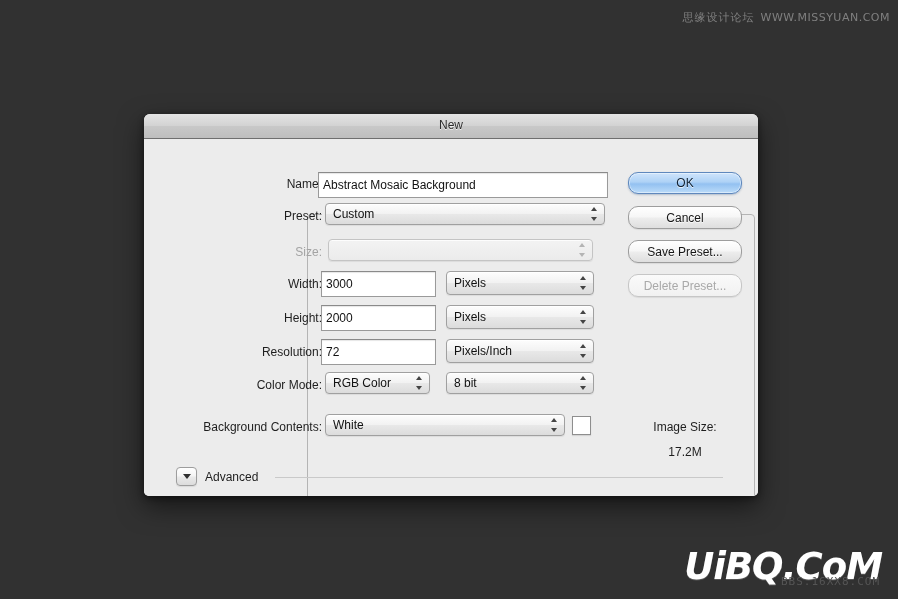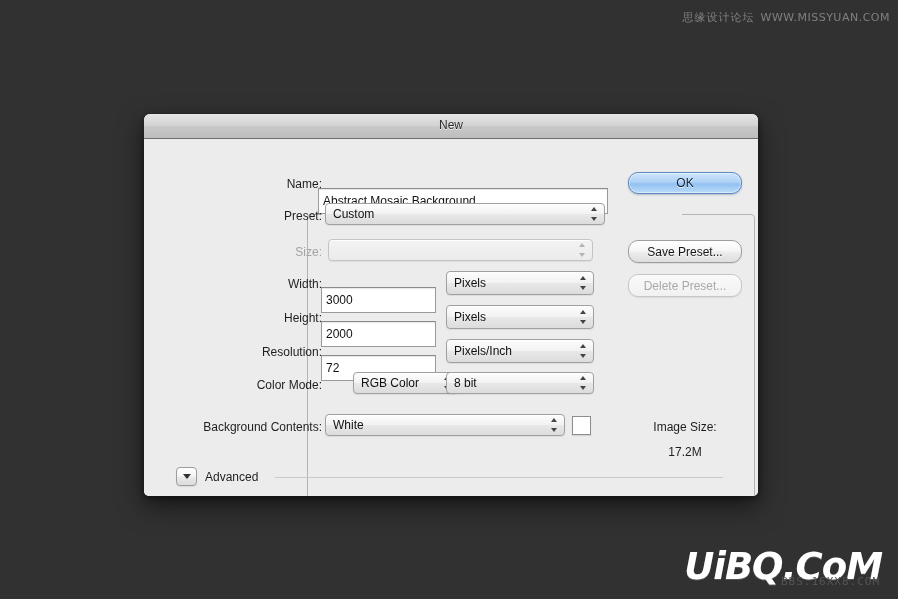--- a/index.html
+++ b/index.html
@@ -106,21 +106,20 @@
     border-top-color: #8a8a8a;
     box-shadow: inset 0 1px 1px rgba(0,0,0,0.10);
     font-size: 12px;
     color: #111111;
     box-sizing: border-box;
     padding: 12px 4px;
     display: flex;
     align-items: center;
     overflow: hidden;
     white-space: nowrap;
-    margin-top: 16px;
   }
 
   
   .popup {
     position: absolute;
     box-sizing: border-box;
     background: linear-gradient(to bottom, #fdfdfd 0%, #f2f2f2 48%, #e8e8e8 52%, #dcdcdc 100%);
     border: 1px solid #a0a0a0;
     border-radius: 4px;
     box-shadow: 0 1px 0 rgba(255,255,255,0.8) inset, 0 1px 1px rgba(0,0,0,0.07);
@@ -325,21 +324,21 @@
     <div class="tfield" style="left:177px; top:200px; width:115px; height:23px;">72</div>
     <div class="popup" style="left:302px; top:200px; width:148px; height:24px;">
       <span>Pixels/Inch</span>
       <span class="stepper">
           <i class="up"></i>
           <i class="dn"></i>
         </span>
     </div>
 
     <div class="lbl" style="right:436px; top:239px;">Color Mode:</div>
-    <div class="popup" style="left:181px; top:233px; width:105px; height:22px;margin-left:28px;">
+    <div class="popup" style="left:181px; top:233px; width:105px; height:22px;">
       <span>RGB Color</span>
       <span class="stepper">
           <i class="up"></i>
           <i class="dn"></i>
         </span>
     </div>
     <div class="popup" style="left:302px; top:233px; width:148px; height:22px;">
       <span>8 bit</span>
       <span class="stepper">
           <i class="up"></i>
@@ -357,20 +356,21 @@
     </div>
     <div class="swatch" style="left:428px; top:277px;"></div>
 
     <div class="disclosure" style="left:32px; top:328px;">
       <i></i>
     </div>
     <div class="adv-label" style="left:61px; top:331px;">Advanced</div>
     <div class="adv-rule" style="left:131px; top:338px; width:448px;"></div>
 
     <div class="btn default" style="left:484px; top:33px; width:114px; height:22px;">OK</div>
+    <div class="btn" style="left:484px; top:67px; width:114px; height:23px;">Cancel</div>
     <div class="btn" style="left:484px; top:101px; width:114px; height:23px;">Save Preset...</div>
     <div class="btn disabled" style="left:484px; top:135px; width:114px; height:23px;">Delete Preset...</div>
 
     <div class="imgsize-label" style="left:476px; top:281px;">Image Size:</div>
     <div class="imgsize-value" style="left:476px; top:306px;">17.2M</div>
 
   </div>
 </div>
 
 <div class="wm-bottom">

